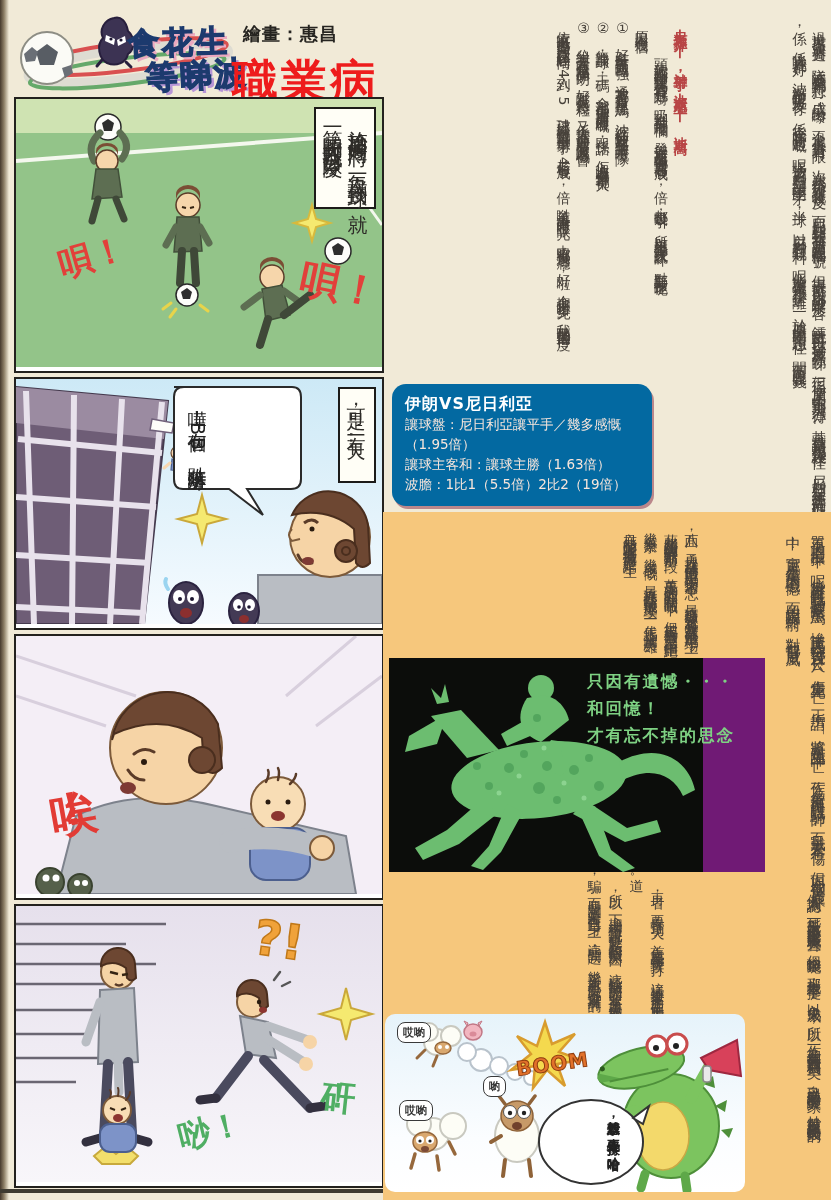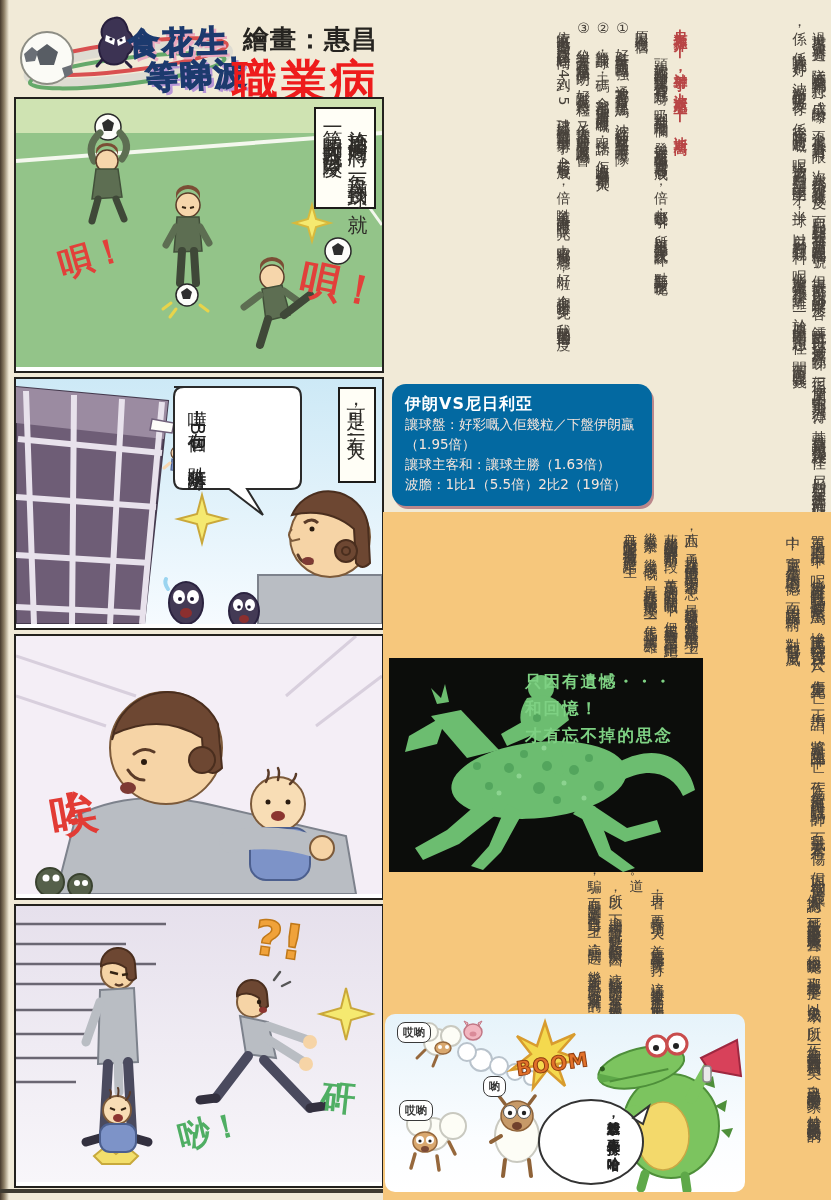--- a/index.html
+++ b/index.html
@@ -9,21 +9,21 @@
   .spine{position:absolute;left:0;top:0;width:9px;height:1200px;
          background:linear-gradient(90deg,#46392c 0%,#8d7f66 45%,rgba(141,127,102,0) 100%);}
   .bottom-edge{position:absolute;left:0;top:1189px;width:712px;height:4px;background:#3f3b31;}
   .bottom-edge2{position:absolute;left:700px;top:1193px;width:131px;height:3px;background:#c9bfa4;}
   
   .logo-svg{position:absolute;left:10px;top:6px;}
   .logo-top{position:absolute;left:128px;top:22px;font-size:31px;font-weight:900;color:#3f9fe0;
             -webkit-text-stroke:1.4px #1c3a6e;text-shadow:3px 3px 0 #eba9c0;transform:rotate(-2deg);letter-spacing:3px;}
   .logo-bottom{position:absolute;left:146px;top:54px;font-size:32px;font-weight:900;color:#49a8e4;
             -webkit-text-stroke:1.4px #1c3a6e;text-shadow:3px 3px 0 #b795d6;transform:rotate(-3deg);letter-spacing:2px;}
-  .credit{position:absolute;left:243px;top:22px;font-size:26px;font-weight:bold;color:#262420;letter-spacing:1px;}
+  .credit{position:absolute;left:243px;top:22px;font-size:18px;font-weight:bold;color:#262420;letter-spacing:1px;}
   .big-title{position:absolute;left:232px;top:51px;font-size:46px;font-weight:900;color:#ee1c1c;letter-spacing:3px;}
   
   .panel{position:absolute;left:14px;width:366px;background:#fff;border:2px solid #23211e;overflow:hidden;}
   .panel svg.scene{position:absolute;left:0;top:0;}
   .caption-box{position:absolute;background:#fffef6;border:2px solid #1c1b19;
                writing-mode:vertical-rl;text-orientation:mixed;
                color:#2e2c28;letter-spacing:3px;padding:5px 4px;}
   .sfx{position:absolute;font-weight:900;line-height:1;}
   .v{writing-mode:vertical-rl;text-orientation:mixed;}
   
@@ -36,21 +36,21 @@
   .alt-head{color:#b84545;font-weight:bold;}
   
   .bet-box{position:absolute;left:392px;top:384px;width:260px;height:122px;background:#0369a1;
            border-radius:14px;box-shadow:2px 3px 0 rgba(120,16,46,.45);
            padding:10px 13px;box-sizing:border-box;color:#f8e6dc;font-size:13.5px;line-height:20px;}
   .bet-box .match{font-size:16px;font-weight:bold;color:#ffffff;letter-spacing:1px;}
   
   .yellow{position:absolute;left:383px;top:512px;width:448px;height:688px;background:#f6c77c;}
   .horse-right{left:706px;top:524px;width:124px;height:380px;font-size:15px;line-height:25px;letter-spacing:3px;}
   .horse-left{left:392px;top:522px;width:310px;height:132px;font-size:14px;line-height:20.5px;letter-spacing:2.4px;}
-  .horse-img{position:absolute;left:389px;top:658px;width:314px;height:214px;background:#000000;}
+  .horse-img{position:absolute;left:389px;top:658px;width:376px;height:214px;background:#701a75;}
   .horse-caption{position:absolute;right:10px;top:10px;width:168px;color:#7ed183;font-size:16.5px;
                  font-weight:bold;line-height:27px;letter-spacing:2px;text-align:left;}
   .stock-right{left:666px;top:868px;width:164px;height:326px;font-size:14.5px;line-height:32px;letter-spacing:1.6px;}
   .stock-left{left:392px;top:868px;width:276px;height:146px;font-size:14px;line-height:21px;letter-spacing:2.6px;}
   
   .bottom-comic{position:absolute;left:385px;top:1014px;width:360px;height:178px;border-radius:10px;
                 background:linear-gradient(180deg,#e6f3fa 0%,#fbfdff 70%,#ffffff 100%);overflow:hidden;}
   .mini-bubble{position:absolute;background:#fff;border:1.5px solid #3a3a3a;border-radius:8px;
                font-size:11px;font-weight:bold;color:#333;padding:2px 5px;}
   .croc-speech{position:absolute;left:178px;top:96px;width:58px;height:66px;
@@ -302,21 +302,21 @@
     <p class="indent2">頭先波縮無聊聊望吓馬會仲有乜好嘢，吸到神射手嗰欄，發覺波斯尼亞嘅迪斯高有成40倍，都幾吸引，所以想推介畀大家玩吓，點解要揀佢呢？</p>
     <p>原因有幾個：</p>
     <p>①好多時世界盃嘅四強，通常都會有一隊係黑馬，波縮估計波斯尼亞係其中嘅一隊。</p>
     <p>②無論罰球，十二碼，全部都係由迪斯高處理嘅，即係話，佢入波嘅機會率都大D。</p>
     <p>③分組賽入面有隊魚腩伊朗，好彩嘅入佢幾粒，又係大大推高迪斯高有波入嘅機會。</p>
     <p>依家嘅世界盃同以往己經唔同，入到4、5球已經有機會叫糊做射手，趁佢有成40倍，嘥落去叫做考吓眼光，中咗都幾過癮，好啦，今期係咁多先，我哋星期四再度。</p>
   </div>
 
   <div class="bet-box">
     <div class="match">伊朗VS尼日利亞</div>
-    <div>讓球盤：好彩嘅入佢幾粒／下盤伊朗贏</div>
+    <div>讓球盤：尼日利亞讓平手／幾多感慨</div>
     <div>（1.95倍）</div>
     <div>讓球主客和：讓球主勝（1.63倍）</div>
     <div>波膽：1比1（5.5倍）2比2（19倍）</div>
   </div>
 
   <div class="yellow"></div>
 
   <div class="art horse-right">
     <p>單不過的晨操中，呢位身經百戰嘅騎師竟然墮馬，慘遭馬匹拖行幾百公尺，傷重死亡，正所謂：「將軍難免陣中亡」，作為一名東征西討嘅騎師，百戰亦未有一傷，但而今卻倒於晨操中！實屬人生最大的遺憾！而伯嘉臨終前，對他昔日威風</p>
   </div>

